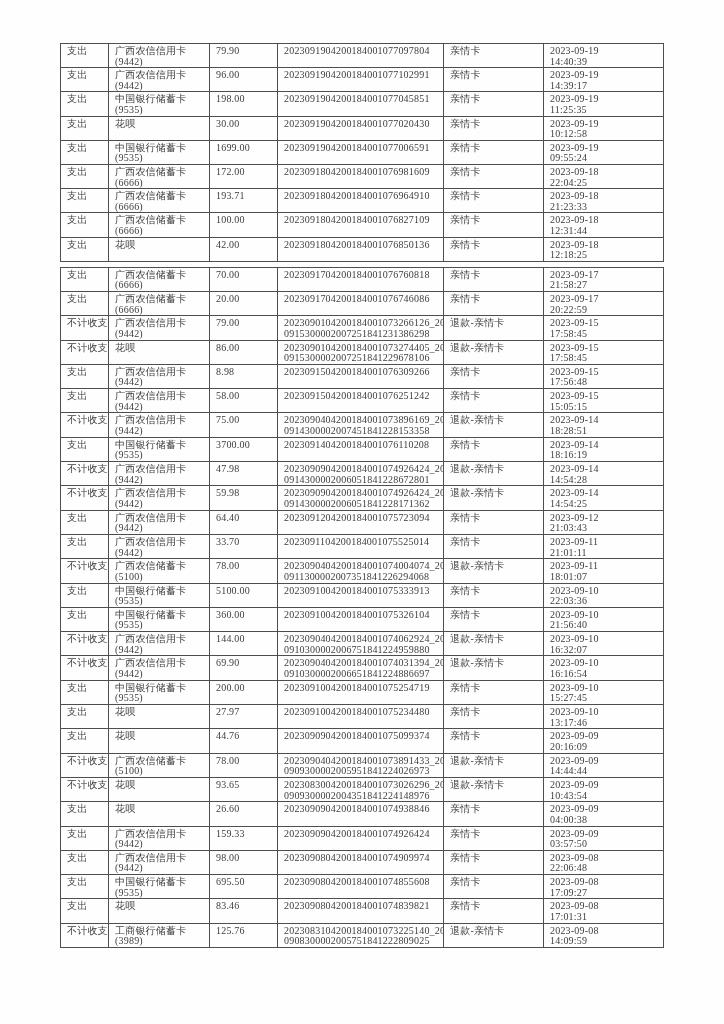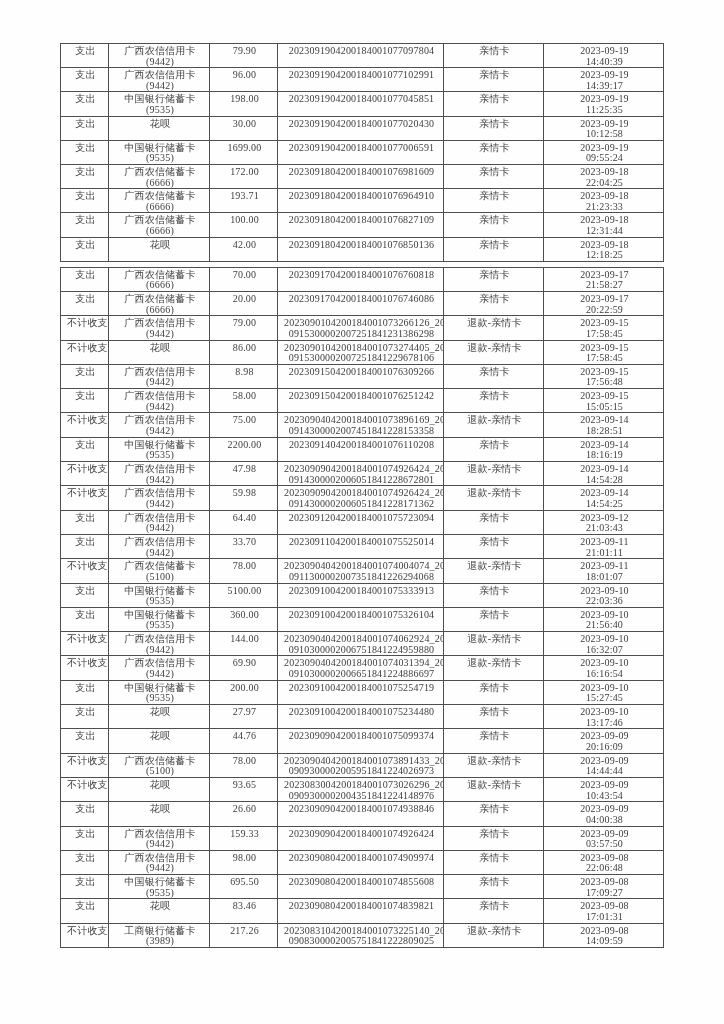--- a/index.html
+++ b/index.html
@@ -7,21 +7,20 @@
     width:724px;height:1024px;
     background:#ffffff;
     font-family:"Liberation Serif","DejaVu Serif",serif;
     color:var(--text,#3d3d3d);
     overflow:hidden;
     position:relative;
   }
   .page{
     position:absolute;left:0;top:0;width:724px;height:1024px;
     background:#fefefe;
-    text-align:center;
   }
   .tables-wrap{
     position:absolute;left:60px;top:43px;width:603px;
   }
   table.stmt{
     border-collapse:collapse;
     table-layout:fixed;
     width:603px;
     border:1.5px solid var(--border,#4e4e4e);
   }
@@ -435,21 +434,21 @@
           </tr>
           <tr>
             <td class="type-cell">
               <span class="line">支出</span>
             </td>
             <td class="card-cell">
               <span class="line">中国银行储蓄卡</span>
               <span class="line">(9535)</span>
             </td>
             <td class="amount-cell">
-              <span class="line">2200.00</span>
+              <span class="line">3700.00</span>
             </td>
             <td class="order-cell">
               <span class="line">2023091404200184001076110208</span>
             </td>
             <td class="tag-cell">
               <span class="line">亲情卡</span>
             </td>
             <td class="dt-cell">
               <span class="line">2023-09-14</span>
               <span class="line">18:16:19</span>
@@ -877,21 +876,21 @@
           </tr>
           <tr>
             <td class="type-cell">
               <span class="line">不计收支</span>
             </td>
             <td class="card-cell">
               <span class="line">工商银行储蓄卡</span>
               <span class="line">(3989)</span>
             </td>
             <td class="amount-cell">
-              <span class="line">217.26</span>
+              <span class="line">125.76</span>
             </td>
             <td class="order-cell">
               <span class="line">2023083104200184001073225140_2023</span>
               <span class="line">0908300002005751841222809025</span>
             </td>
             <td class="tag-cell">
               <span class="line">退款-亲情卡</span>
             </td>
             <td class="dt-cell">
               <span class="line">2023-09-08</span>

